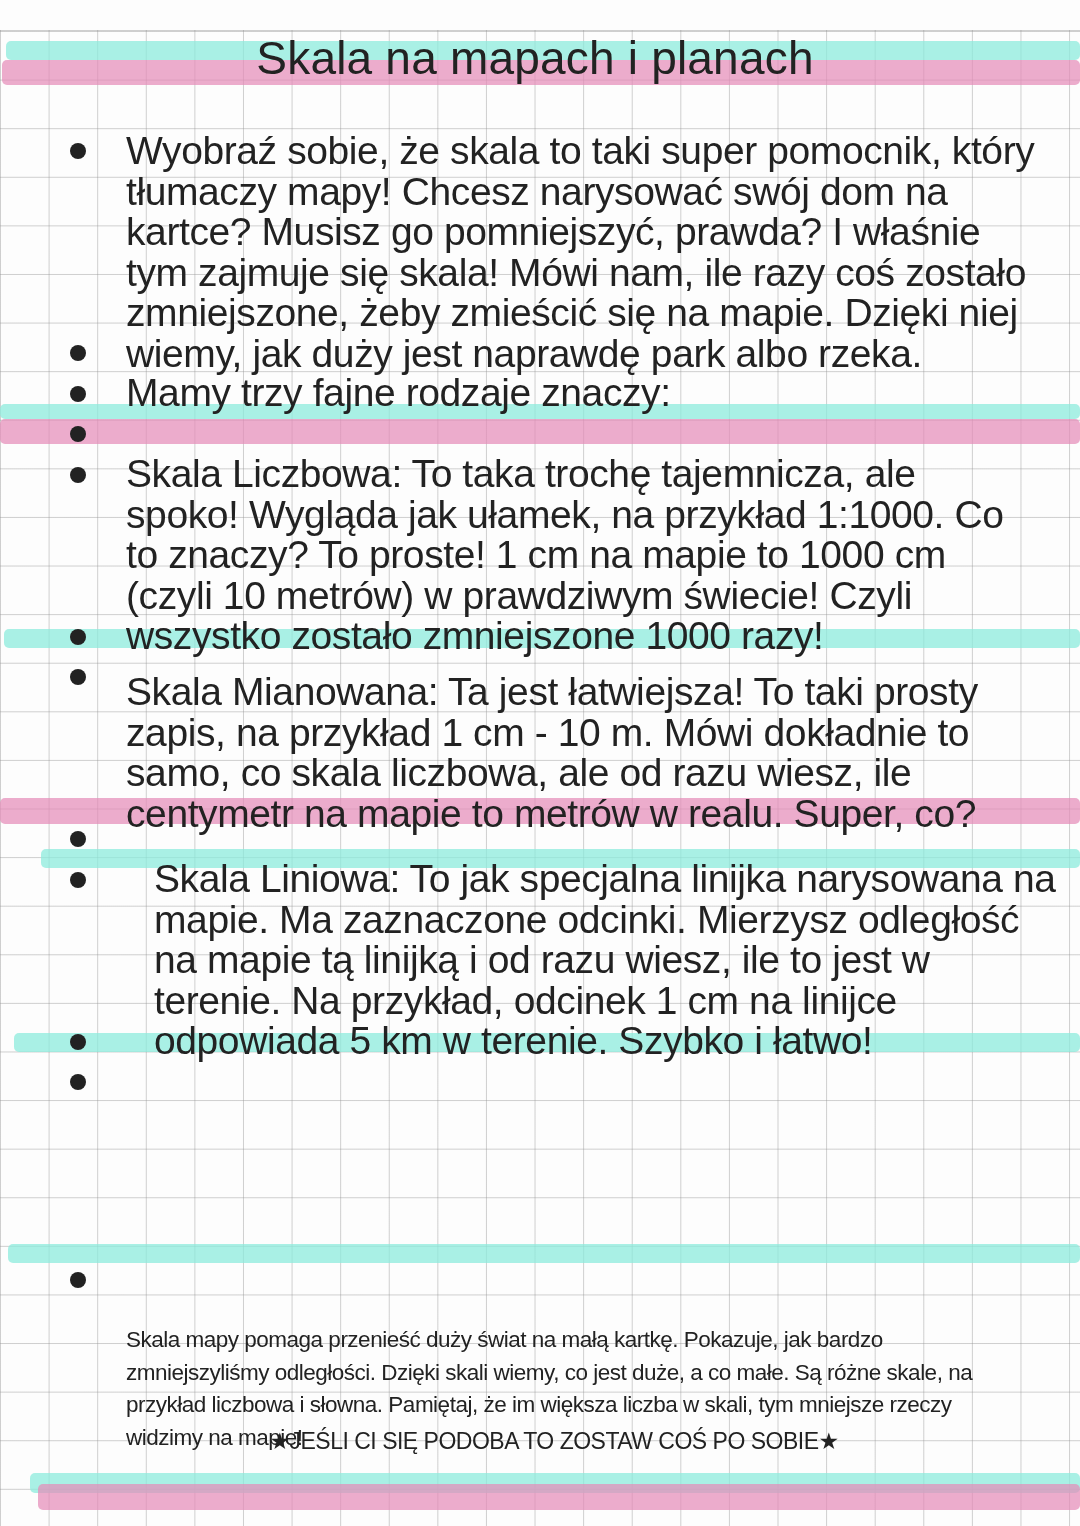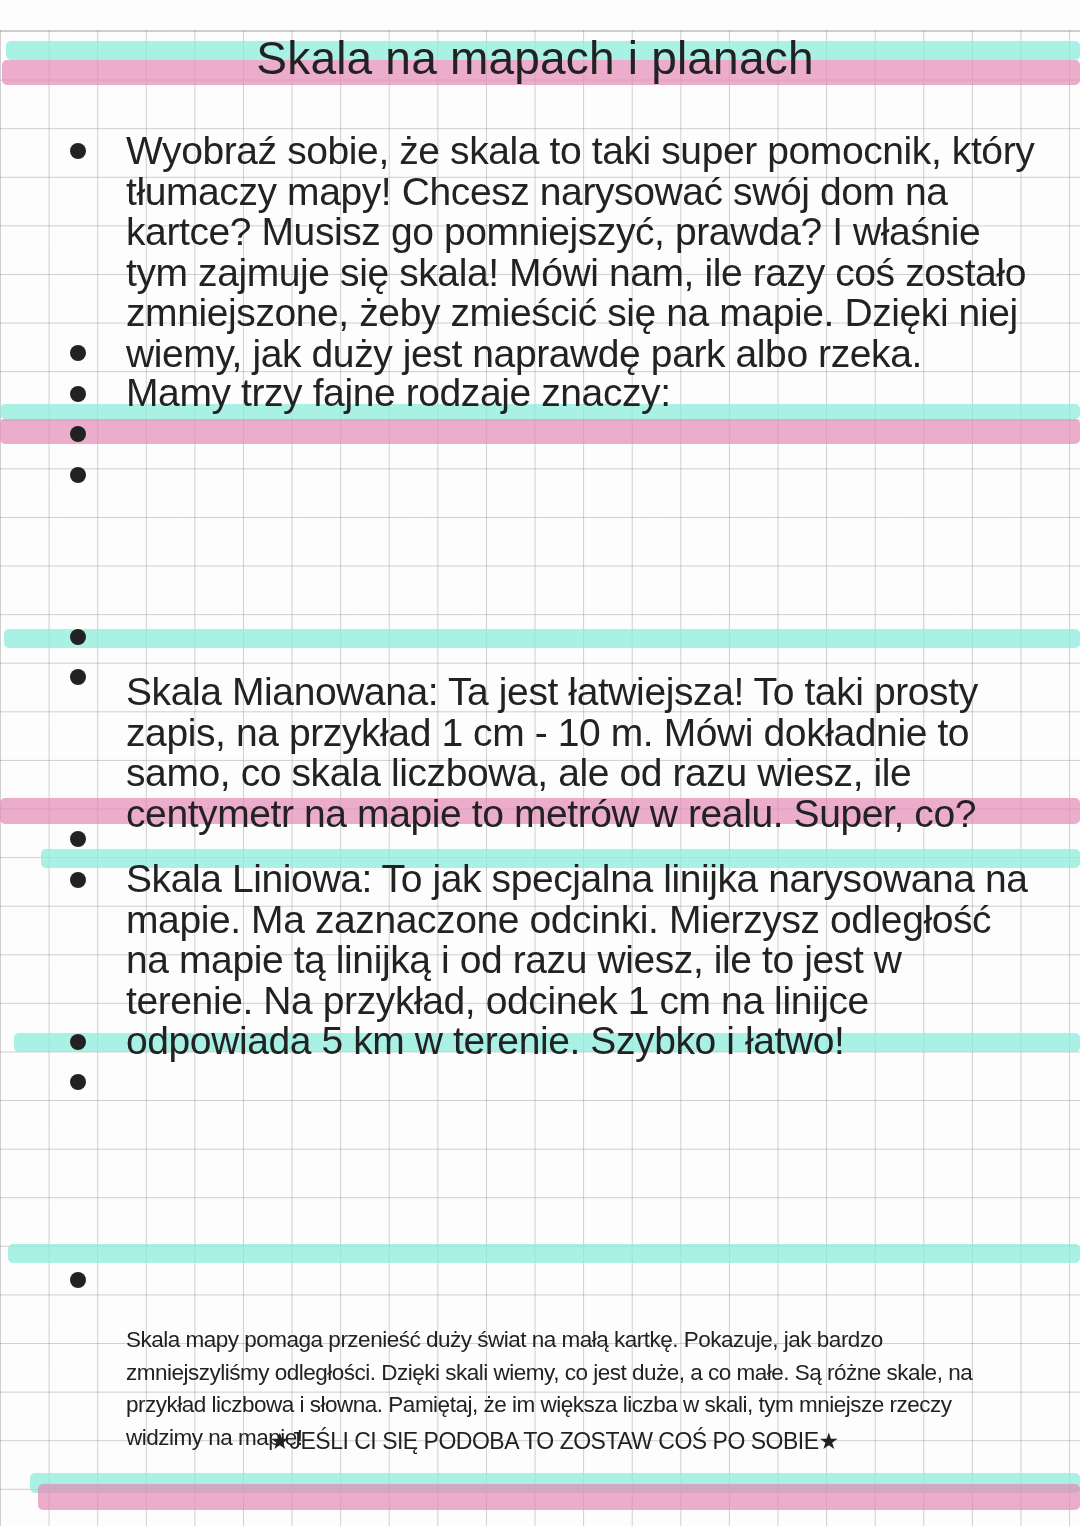--- a/index.html
+++ b/index.html
@@ -117,30 +117,31 @@
   <p class="para" style="top:131px;">Wyobraź sobie, że skala to taki super pomocnik, który tłumaczy mapy! Chcesz narysować swój dom na kartce? Musisz go pomniejszyć, prawda? I właśnie tym zajmuje się skala! Mówi nam, ile razy coś zostało zmniejszone, żeby zmieścić się na mapie. Dzięki niej wiemy, jak duży jest naprawdę park albo rzeka.</p>
 
   <div class="bullet" style="top:345px;"></div>
 
   <div class="bullet" style="top:386px;"></div>
   <p class="para" style="top:373px;">Mamy trzy fajne rodzaje znaczy:</p>
 
   <div class="bullet" style="top:426px;"></div>
 
   <div class="bullet" style="top:467px;"></div>
+  <p class="para" style="top:454px;">Skala Liczbowa: To taka trochę tajemnicza, ale spoko! Wygląda jak ułamek, na przykład 1:1000. Co to znaczy? To proste! 1 cm na mapie to 1000 cm (czyli 10 metrów) w prawdziwym świecie! Czyli wszystko zostało zmniejszone 1000 razy!</p>
 
   <div class="bullet" style="top:629px;"></div>
 
   <div class="bullet" style="top:669px;"></div>
   <p class="para" style="top:672px;">Skala Mianowana: Ta jest łatwiejsza! To taki prosty zapis, na przykład 1 cm - 10 m. Mówi dokładnie to samo, co skala liczbowa, ale od razu wiesz, ile centymetr na mapie to metrów w realu. Super, co?</p>
 
   <div class="bullet" style="top:831px;"></div>
 
   <div class="bullet" style="top:872px;"></div>
-  <p class="para" style="top:859px;">Skala Liniowa: To jak specjalna linijka narysowana na mapie. Ma zaznaczone odcinki. Mierzysz odległość na mapie tą linijką i od razu wiesz, ile to jest w terenie. Na przykład, odcinek 1 cm na linijce odpowiada 5 km w terenie. Szybko i łatwo!</p>
+  <p class="para" style="top:859px;margin-left:28px;">Skala Liniowa: To jak specjalna linijka narysowana na mapie. Ma zaznaczone odcinki. Mierzysz odległość na mapie tą linijką i od razu wiesz, ile to jest w terenie. Na przykład, odcinek 1 cm na linijce odpowiada 5 km w terenie. Szybko i łatwo!</p>
 
   <div class="bullet" style="top:1034px;"></div>
 
   <div class="bullet" style="top:1074px;"></div>
 
   <div class="bullet" style="top:1272px;"></div>
   <p class="para small" style="top:1324px;">Skala mapy pomaga przenieść duży świat na małą kartkę. Pokazuje, jak bardzo zmniejszyliśmy odległości. Dzięki skali wiemy, co jest duże, a co małe. Są różne skale, na przykład liczbowa i słowna. Pamiętaj, że im większa liczba w skali, tym mniejsze rzeczy widzimy na mapie!</p>
 
   <p class="footer-note">★JEŚLI CI SIĘ PODOBA TO ZOSTAW COŚ PO SOBIE★</p>
 </div>

